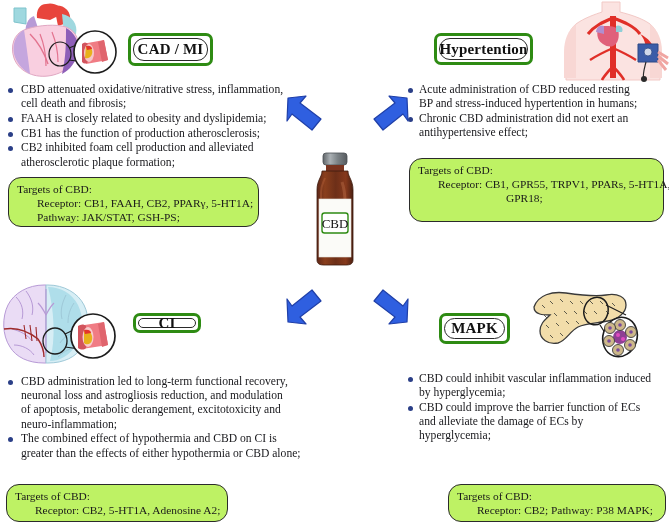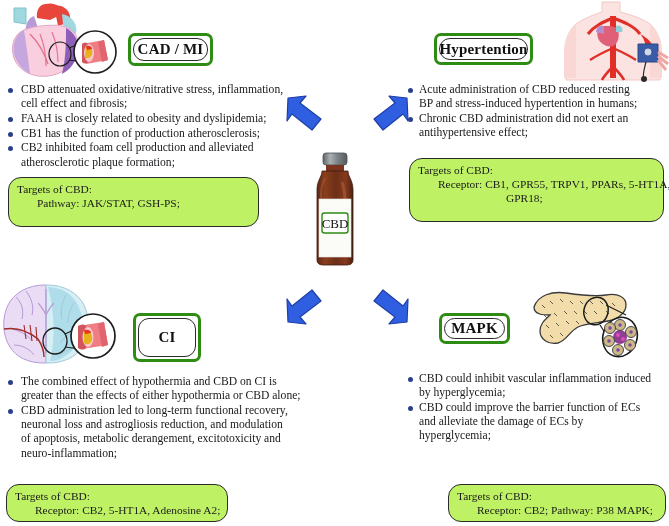--- a/index.html
+++ b/index.html
@@ -119,29 +119,30 @@
     <path d="M86 46 C90 45 92 47 92 49 L87 50 Z" fill="#e4342c"></path>
   </g>
 </svg>
 
 <div class="title-box" style="left:128px; top:33px; width:85px; height:33px;">
   <div class="inner">CAD / MI</div>
 </div>
 
 <div class="bullets" style="left:6px; top:83px; width:282px;">
   <div class="li" style="white-space:pre-line;">CBD attenuated oxidative/nitrative stress, inflammation,
-cell effect and fibrosis;</div>
+cell death and fibrosis;</div>
   <div class="li" style="white-space:pre-line;">FAAH is closely related to obesity and dyslipidemia;</div>
   <div class="li" style="white-space:pre-line;">CB1 has the function of production atherosclerosis;</div>
   <div class="li" style="white-space:pre-line;">CB2 inhibited foam cell production and alleviated
 atherosclerotic plaque formation;</div>
 </div>
 
 <div class="targets" style="left:8px; top:177px; width:251px; height:50px;">
   <div class="t-line">Targets of CBD:</div>
+  <div class="t-line ind">Receptor: CB1, FAAH, CB2, PPARγ, 5-HT1A;</div>
   <div class="t-line ind">Pathway: JAK/STAT, GSH-PS;</div>
 </div>
 
 <svg class="art" style="left:558px; top:0px;" width="111" height="82" viewBox="0 0 111 82">
   <g>
     <path d="M44 2 L62 2 L62 12 C70 14 84 18 92 24 C100 30 102 44 102 58 L102 80 L8 80 L8 58 C8 44 10 30 18 24 C26 18 38 14 44 12 Z" fill="#fbe3e1" stroke="#f2c9c6" stroke-width="1"></path>
     <path d="M92 24 C100 30 104 40 104 52 L104 78 L92 78 L92 50 Z" fill="#f8d7d4"></path>
     <path d="M18 24 C10 30 6 40 6 52 L6 78 L18 78 L18 50 Z" fill="#f8d7d4"></path>
     <path d="M52 16 L58 16 L58 78 L52 78 Z" fill="#e02f28"></path>
     <path d="M55 18 C45 22 36 26 30 34" stroke="#e02f28" stroke-width="3" fill="none"></path>
@@ -199,31 +200,31 @@
     <circle cx="93" cy="53" r="22" fill="#fff" stroke="#1d1d1d" stroke-width="1.7"></circle>
     <path d="M78 43 L104 39 L108 62 L82 66 Z" fill="#f07c84"></path>
     <path d="M78 43 C81 41 84 41 86 43 L86 65 C84 67 81 67 78 65 Z" fill="#d2545d"></path>
     <path d="M98 41 L104 39 L108 62 L102 64 Z" fill="#e0656e"></path>
     <ellipse cx="88" cy="54" rx="5.5" ry="10" fill="#f7cccc"></ellipse>
     <path d="M84 48 C90 47 93 52 92 57 C91 62 86 62 84 60 Z" fill="#e8b11b"></path>
     <path d="M84 47 C89 46 91 48 91 50 L85 51 Z" fill="#e4342c"></path>
   </g>
 </svg>
 
-<div class="title-box" style="left:133px; top:313px; width:68px; height:49px;">
+<div class="title-box" style="left:133px; top:313px; width:68px; height:20px;">
   <div class="inner">CI</div>
 </div>
 
 <div class="bullets" style="left:6px; top:375px; width:300px;">
-  <div class="li" style="white-space:pre-line;">The combined effect of hypothermia and CBD on CI is
-greater than the effects of either hypothermia or CBD alone;</div>
   <div class="li" style="white-space:pre-line;">CBD administration led to long‐term functional recovery,
 neuronal loss and astrogliosis reduction, and modulation
 of apoptosis, metabolic derangement, excitotoxicity and
 neuro‐inflammation;</div>
+  <div class="li" style="white-space:pre-line;">The combined effect of hypothermia and CBD on CI is
+greater than the effects of either hypothermia or CBD alone;</div>
 </div>
 
 <div class="targets" style="left:6px; top:484px; width:222px; height:38px;">
   <div class="t-line">Targets of CBD:</div>
   <div class="t-line ind">Receptor:  CB2, 5-HT1A, Adenosine A2;</div>
 </div>
 
 <svg class="art" style="left:528px; top:285px;" width="112" height="82" viewBox="0 0 112 82">
   <g>
     <path d="M6 22 C10 10 24 6 38 8 C52 10 66 12 78 10 C90 8 98 12 98 20 C98 28 90 34 80 36 C70 38 58 38 50 42 C42 46 38 56 30 58 C20 60 12 54 12 46 C12 38 18 34 22 30 C16 30 6 30 6 22 Z" fill="#f2ddaa" stroke="#3a3a3a" stroke-width="1.3"></path>

